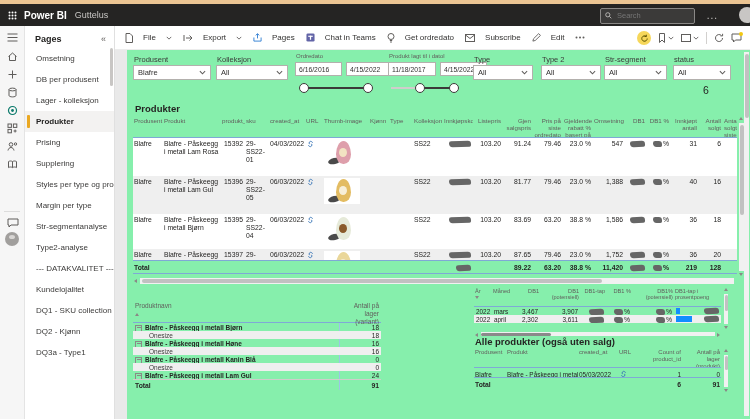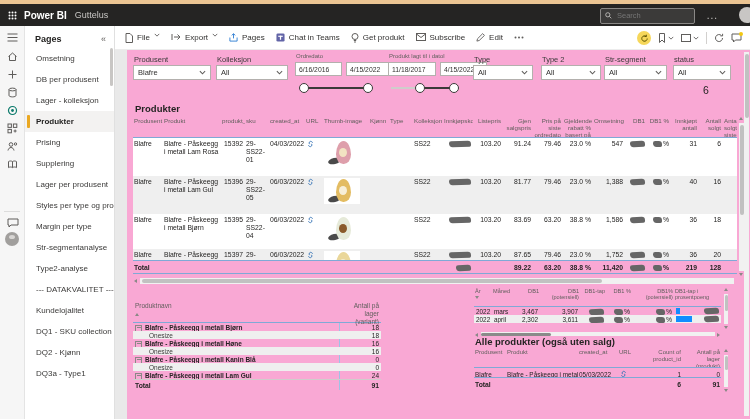--- a/index.html
+++ b/index.html
@@ -29,27 +29,27 @@
   .pages{position:absolute;left:25px;top:26px;width:90px;height:393px;background:#fff;border-right:1px solid #e0e0e0;box-sizing:border-box;}
   .pages-head{display:flex;justify-content:space-between;align-items:center;padding:8px 8px 4px 10px;}
   .pages-title{font-weight:bold;font-size:9px;color:#252423;}
   .pages-collapse{font-size:9px;color:#605e5c;}
   .pages-scroll{position:absolute;right:1px;top:22px;width:3px;height:38px;background:#c8c6c4;border-radius:2px;}
   .page-item{height:21px;line-height:21px;padding-left:11px;font-size:8px;color:#3b3a39;white-space:nowrap;overflow:hidden;position:relative;}
   .page-item.selected{font-weight:bold;color:#252423;background:#f3f2f1;}
   .page-item.selected::before{content:"";position:absolute;left:2px;top:4px;bottom:4px;width:3px;background:#eaa822;border-radius:1px;}
   
   .menubar{position:absolute;left:115px;top:26px;width:635px;height:24px;background:#fff;border-bottom:1px solid #ececec;display:flex;align-items:center;box-sizing:border-box;padding-left:10px;gap:11px;}
-  .mi{display:flex;gap:4px;font-size:8px;color:#323130;white-space:nowrap;}
+  .mi{display:flex;align-items:center;gap:10px;font-size:8px;color:#323130;white-space:nowrap;}
   .menubar-right{position:absolute;right:8px;top:0;height:24px;display:flex;align-items:center;gap:7px;}
   .ycircle{width:14px;height:14px;border-radius:50%;background:#f6d75a;display:flex;align-items:center;justify-content:center;}
   .vdiv{width:1px;height:12px;background:#d2d0ce;}
   
   .gutter{position:absolute;left:115px;top:50px;width:12px;height:369px;background:#e9e9e9;}
-  .canvas{position:absolute;left:127px;top:50px;width:623px;height:369px;background:#f9a8d4;}
+  .canvas{position:absolute;left:127px;top:50px;width:623px;height:369px;background:#86efac;}
   .lbl{position:absolute;font-size:7.5px;color:#3b3a39;}
   .lbl.sm{font-size:6px;color:#605e5c;}
   .dd{position:absolute;height:15px;border:1px solid #b3b0ad;background:#fff;display:flex;align-items:center;justify-content:space-between;padding:0 4px;box-sizing:border-box;}
   .dd .v{font-size:7.5px;color:#323130;}
   .din{position:absolute;height:14px;border:1px solid #b3b0ad;background:#fff;display:flex;align-items:center;padding:0 3px;font-size:6.8px;color:#323130;box-sizing:border-box;}
   .sl-track{position:absolute;height:2px;background:#cfcdcb;}
   .sl-range{position:absolute;height:2px;background:#3b3a39;}
   .sl-handle{position:absolute;width:10px;height:10px;border:1.5px solid #3b3a39;background:#fff;border-radius:50%;box-sizing:border-box;}
   .big-count{position:absolute;font-size:10.5px;color:#252423;}
   .sec-title{position:absolute;font-size:9.5px;font-weight:bold;color:#252423;}
@@ -217,21 +217,20 @@
       <span class="pages-title">Pages</span>
       <span class="pages-collapse">«</span>
     </div>
     <span class="pages-scroll"></span>
     <div class="page-item">Omsetning</div>
     <div class="page-item">DB per produsent</div>
     <div class="page-item">Lager - kolleksjon</div>
     <div class="page-item selected">Produkter</div>
     <div class="page-item">Prising</div>
     <div class="page-item">Supplering</div>
-    <div class="page-item">Lager per produsent</div>
     <div class="page-item">Styles per type og pro...</div>
     <div class="page-item">Margin per type</div>
     <div class="page-item">Str-segmentanalyse</div>
     <div class="page-item">Type2-analyse</div>
     <div class="page-item">--- DATAKVALITET ---</div>
     <div class="page-item">Kundelojalitet</div>
     <div class="page-item">DQ1 - SKU collection</div>
     <div class="page-item">DQ2 - Kjønn</div>
     <div class="page-item">DQ3a - Type1</div>
   </div>
@@ -267,21 +266,21 @@
           <rect x="2.5" y="3" width="5" height="1.3" fill="#fff"></rect>
           <rect x="4.3" y="3" width="1.4" height="4.5" fill="#fff"></rect>
         </svg>
       <span>Chat in Teams</span>
     </span>
     <span class="mi">
       <svg width="8" height="10" viewBox="0 0 8 10">
           <circle cx="4" cy="3.5" r="3" fill="none" stroke="#605e5c"></circle>
           <path d="M2.8 7.5h2.4M3.1 9h1.8" stroke="#605e5c"></path>
         </svg>
-      <span>Get produkt</span>
+      <span>Get ordredato</span>
     </span>
     <span class="mi">
       <svg width="10" height="8" viewBox="0 0 10 8">
           <rect x="0.5" y="0.5" width="9" height="7" fill="none" stroke="#605e5c"></rect>
           <path d="M0.5 1l4.5 3.5L9.5 1" fill="none" stroke="#605e5c"></path>
         </svg>
       <span>Subscribe</span>
     </span>
     <span class="mi">
       <svg width="9" height="9" viewBox="0 0 10 10">

